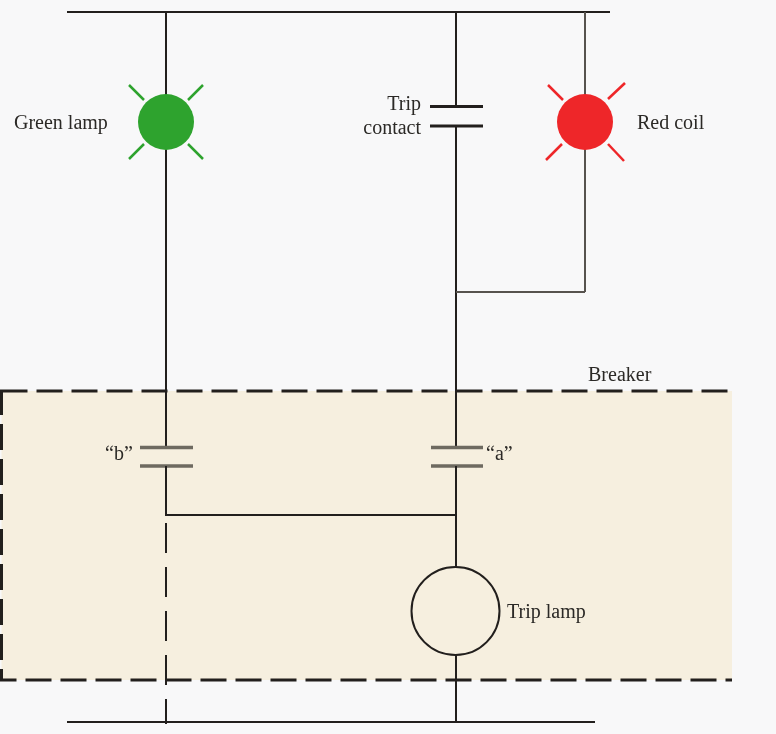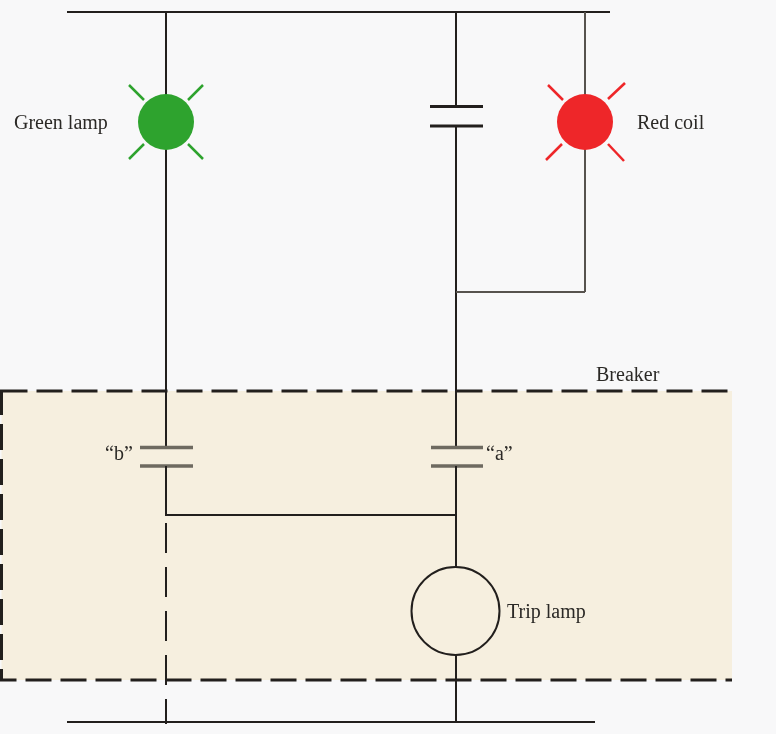--- a/index.html
+++ b/index.html
@@ -96,22 +96,26 @@
 
     <circle class="coil" cx="455.5" cy="611" r="44"></circle>
     <line class="wire" x1="456" y1="655" x2="456" y2="722"></line>
 
   </svg>
 
   <div class="lbl" style="left:14px; top:110px;">Green lamp</div>
 
   <div class="lbl" style="left:637px; top:110px;">Red coil</div>
 
+  <div class="lbl lbl-right" style="left:330px; top:91px; width:91px;">
+    <div>Trip</div>
+    <div>contact</div>
+  </div>
 
-  <div class="lbl" style="left:588px; top:362px;margin-left:8px;">Breaker</div>
+  <div class="lbl" style="left:588px; top:362px;">Breaker</div>
 
   <div class="lbl" style="left:105px; top:441px;">“b”</div>
 
   <div class="lbl" style="left:486px; top:441px;">“a”</div>
 
   <div class="lbl" style="left:507px; top:599px;">Trip lamp</div>
 
 </div>
 
 </body></html>

